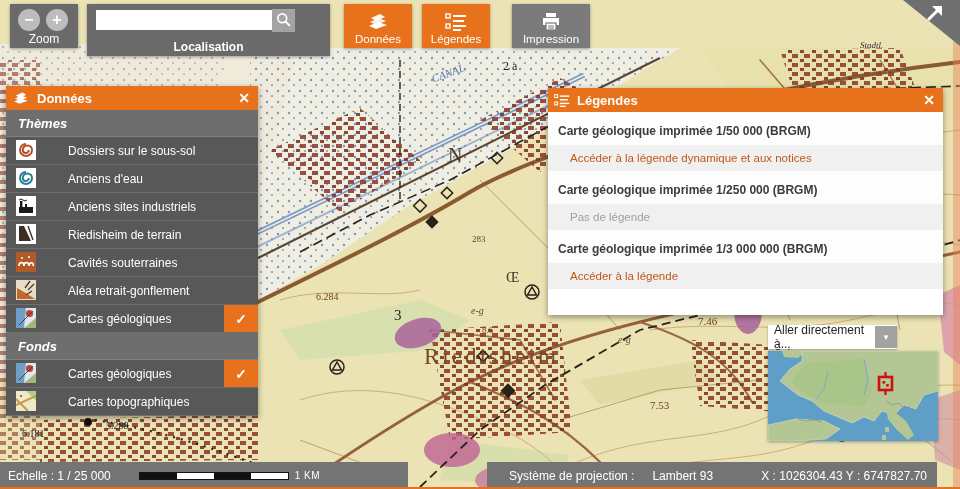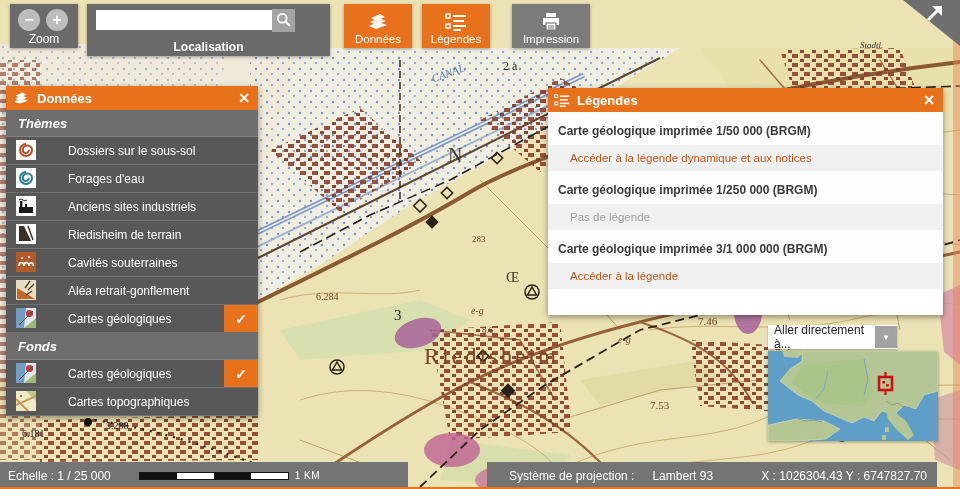--- a/index.html
+++ b/index.html
@@ -323,21 +323,21 @@
       <span class="item-label">Dossiers sur le sous-sol</span>
     </div>
 
     <div class="layer-item">
       <span class="item-icon">
         <svg width="20" height="20" viewBox="0 0 20 20">
             <rect width="20" height="20" fill="#fff"></rect>
           <path d="M10,4 A6,6 0 1,0 16,10 A4.6,4.6 0 1,0 6.8,10 A3,3 0 1,0 12.8,10" fill="none" stroke="#2a7f96" stroke-width="2"></path>
           </svg>
       </span>
-      <span class="item-label">Forages d'eau</span>
+      <span class="item-label">Anciens d'eau</span>
     </div>
 
     <div class="layer-item">
       <span class="item-icon">
         <svg width="20" height="20" viewBox="0 0 20 20">
             <rect width="20" height="20" fill="#fff"></rect>
           <rect x="4" y="5" width="2.4" height="7" fill="#1a1a1a"></rect>
           <rect x="9" y="8" width="2" height="4" fill="#1a1a1a"></rect>
           <polygon points="3,11 17,11 17,17 3,17" fill="#1a1a1a"></polygon>
           <path d="M3,4 q2,-2 4,0 q2,2 4,0" stroke="#1a1a1a" fill="none"></path>
@@ -446,21 +446,21 @@
       <span>Légendes</span>
       <button class="panel-close">✕</button>
     </div>
     <div id="legendes-body">
       <div class="leg-title">Carte géologique imprimée 1/50 000 (BRGM)</div>
       <div class="leg-link">
         <a>Accéder à la légende dynamique et aux notices</a>
       </div>
       <div class="leg-title">Carte géologique imprimée 1/250 000 (BRGM)</div>
       <div class="leg-muted">Pas de légende</div>
-      <div class="leg-title">Carte géologique imprimée 3/1 000 000 (BRGM)</div>
+      <div class="leg-title">Carte géologique imprimée 1/3 000 000 (BRGM)</div>
       <div class="leg-link">
         <a>Accéder à la légende</a>
       </div>
     </div>
   </div>
 
   <div id="goto-box">
     <span id="goto-text">Aller directement à...</span>
     <button id="goto-arrow-btn">▼</button>
   </div>

